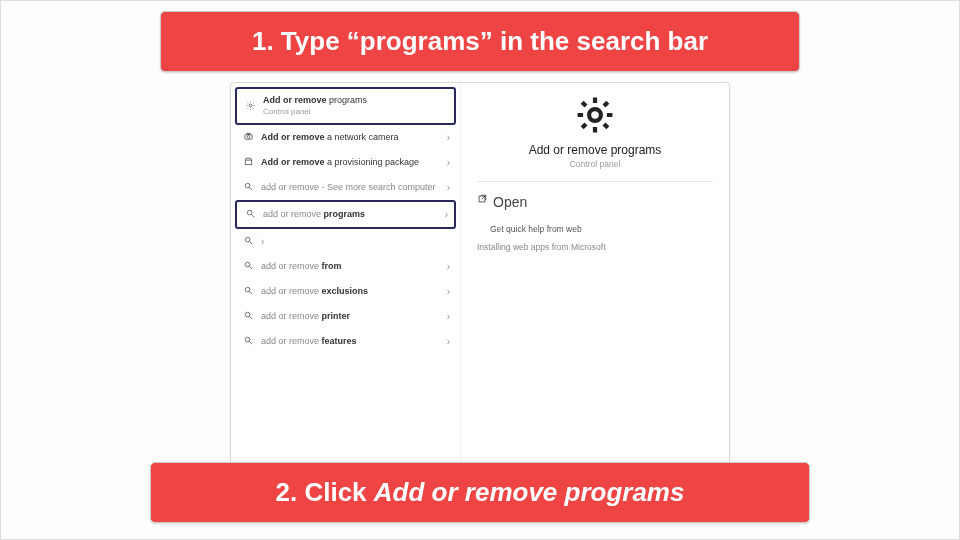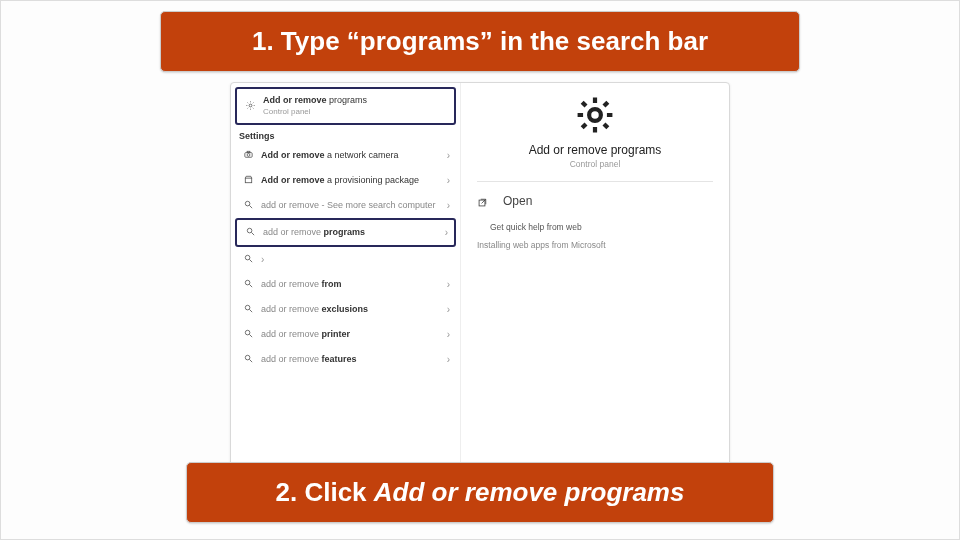--- a/index.html
+++ b/index.html
@@ -6,33 +6,33 @@
   body {
     width: 960px;
     height: 540px;
     font-family: "Segoe UI", Arial, sans-serif;
     background: #fdfdfd;
     border: 1px solid #ddd;
     position: relative;
     overflow: hidden;
   }
   .banner {
-    background: #c2410c;
+    background: #ef4444;
     color: #fff;
     font-size: 26px;
     font-weight: 600;
     padding: 14px 36px;
     border-radius: 5px;
     border: 1px solid #ccc;
     margin: 10px auto;
     text-align: center;
     box-shadow: 0 1px 2px rgba(0,0,0,0.15);
   }
   .banner-top { width: 640px; }
-  .banner-bottom { width: 588px; position: absolute; bottom: 6px; left: 50%; transform: translateX(-50%); }
+  .banner-bottom { width: 660px; position: absolute; bottom: 6px; left: 50%; transform: translateX(-50%); }
   .banner em { font-style: italic; font-weight: 600; }
 
   .window {
     background: #fff;
     border: 1px solid #d9d9d9;
     border-radius: 4px;
     width: 500px;
     height: 388px;
     margin: 0 auto;
     display: flex;
@@ -74,21 +74,21 @@
     font-weight: 700;
     font-size: 9px;
     color: #333;
     padding: 6px 4px 2px 4px;
   }
   .icon-cell { width: 14px; text-align:center; color:#555; font-size: 10px; }
   .gear-svg { width:44px; height:44px; margin: 2px auto 6px; display:block; stroke:#222; fill:none; stroke-width:2.3; }
   .rp-title { font-size: 12px; color:#222; margin-top:4px; }
   .rp-sub { font-size: 8.5px; color:#999; margin-top:2px; }
   .rp-divider { border-top:1px solid #e4e4e4; margin:12px 0; }
-  .rp-open { display:flex; align-items:flex-end; gap:16px; color:#444; font-size:12px; text-align:left; cursor:pointer; }
+  .rp-open { display:flex; align-items:flex-start; gap:6px; color:#444; font-size:14px; text-align:left; cursor:pointer; }
   .rp-help-head { text-align:left; color:#555; font-size:8.5px; margin:14px 13px 8px; }
   .rp-help-link { text-align:left; color:#888; font-size:8.5px; margin:6px 0; cursor:pointer; }
   .icon-cell svg { width:11px; height:11px; stroke:#555; fill:none; stroke-width:1.8; }
 </style>
 </head>
 <body>
 
 <div class="banner banner-top">
   <span>1.   Type “</span><span>programs</span><span>” in the search bar</span>
 </div>
@@ -102,21 +102,20 @@
             <circle cx="12" cy="12" r="3"></circle>
             <path d="M12 3v2M12 19v2M3 12h2M19 12h2M5.6 5.6l1.4 1.4M17 17l1.4 1.4M5.6 18.4l1.4-1.4M17 7l1.4-1.4"></path>
           </svg>
       </span>
       <span class="text-wrap">
         <span class="bold">Add or remove</span><span> programs</span>
         <span class="subtitle">Control panel</span>
       </span>
     </div>
 
-    <div class="section-header">Settings</div>
 
     <div class="result-item">
       <span class="icon-cell">
         <svg viewBox="0 0 24 24">
             <rect x="4" y="8" width="16" height="10" rx="2"></rect>
             <circle cx="12" cy="13" r="3"></circle>
             <rect x="9" y="5" width="6" height="3"></rect>
           </svg>
       </span>
       <span class="text-wrap">

